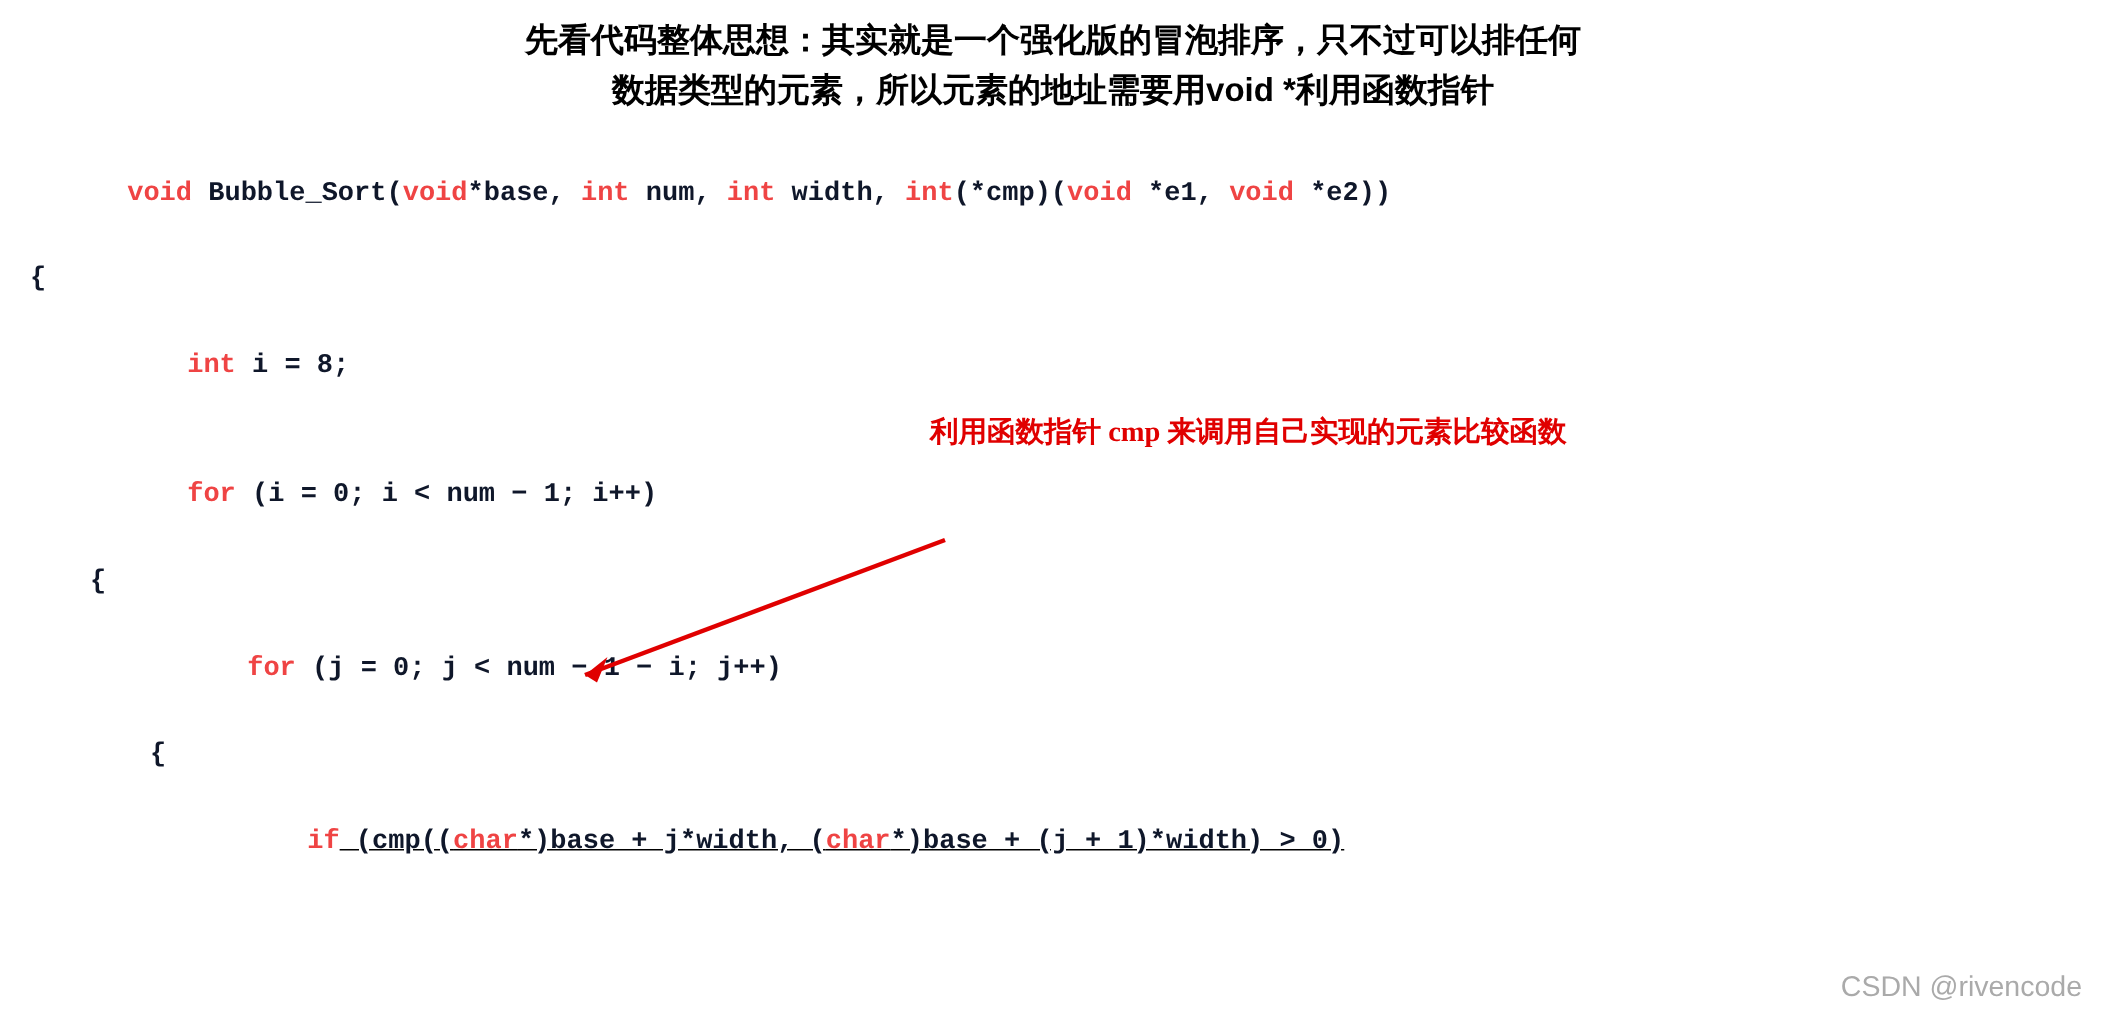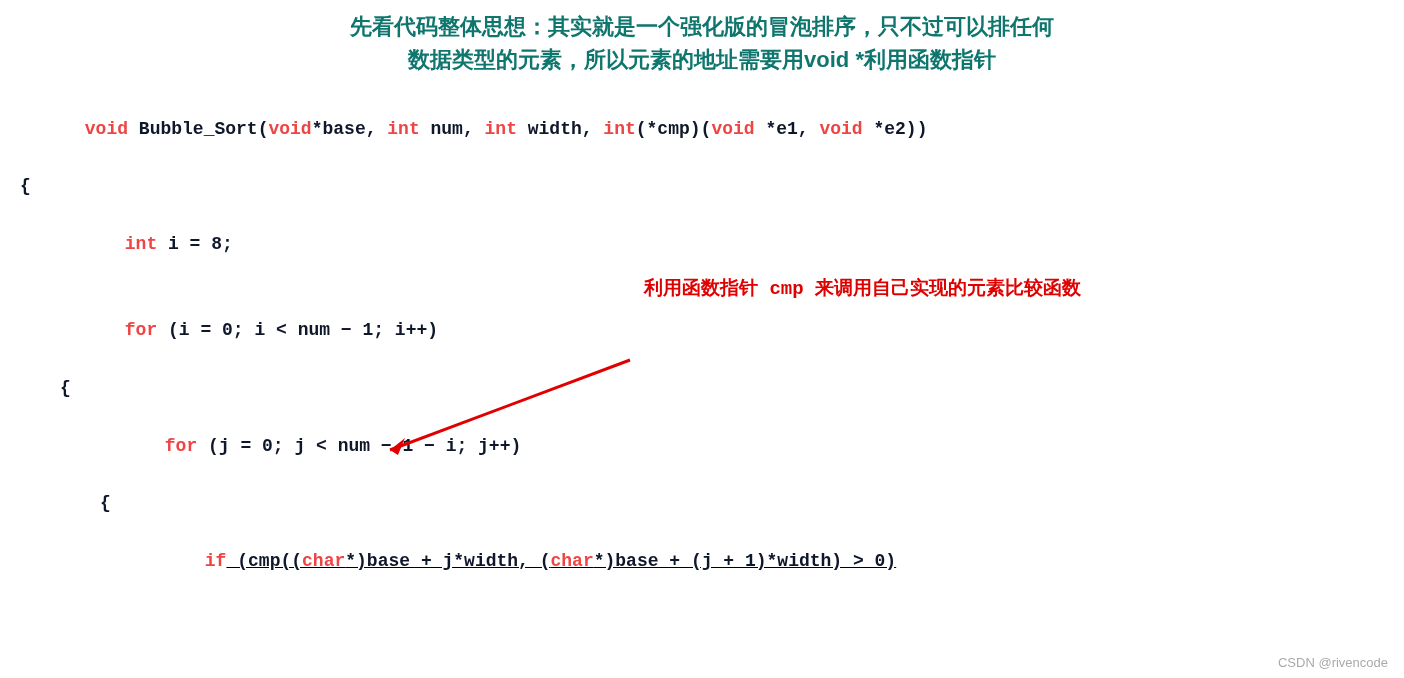--- a/index.html
+++ b/index.html
@@ -16,21 +16,21 @@
       height: 678px;
       background: #fff;
       position: relative;
       padding: 10px 20px;
     }
     .title-block {
       text-align: center;
       margin-bottom: 10px;
     }
     .title-text {
-      color: #0f766e;
+      color: #000000;
       font-size: 22px;
       font-weight: bold;
       font-family: 'Microsoft YaHei', 'SimHei', sans-serif;
       line-height: 1.5;
     }
     .code-area {
       position: relative;
       font-size: 18px;
       font-weight: bold;
       line-height: 1.6;
@@ -42,25 +42,24 @@
     .kw { color: #ef4444; } 
     .normal { color: #0f172a; }
     .indent1 { padding-left: 40px; }
     .indent2 { padding-left: 80px; }
     .indent3 { padding-left: 120px; }
 
     
     .annotation {
       position: absolute;
       color: #e00000;
-      font-family: Liberation Mono, monospace;
+      font-family: Liberation Serif, serif;
       font-size: 19px;
       font-weight: bold;
       line-height: 1.5;
-      margin-left: 24px;
     }
 
     
     .arrow-svg {
       position: absolute;
       top: 0; left: 0;
       width: 1404px;
       height: 678px;
       pointer-events: none;
     }
@@ -68,21 +67,21 @@
     
     .underline-if {
       text-decoration: underline;
       text-decoration-color: #000;
     }
 
     .csdn-credit {
       position: absolute;
       bottom: 8px;
       right: 16px;
-      font-size: 13px;
+      font-size: 19px;
       color: #aaa;
       font-family: Arial, sans-serif;
       font-weight: normal;
     }
   </style>
 </head>
 <body>
 
 <div class="container">
 

